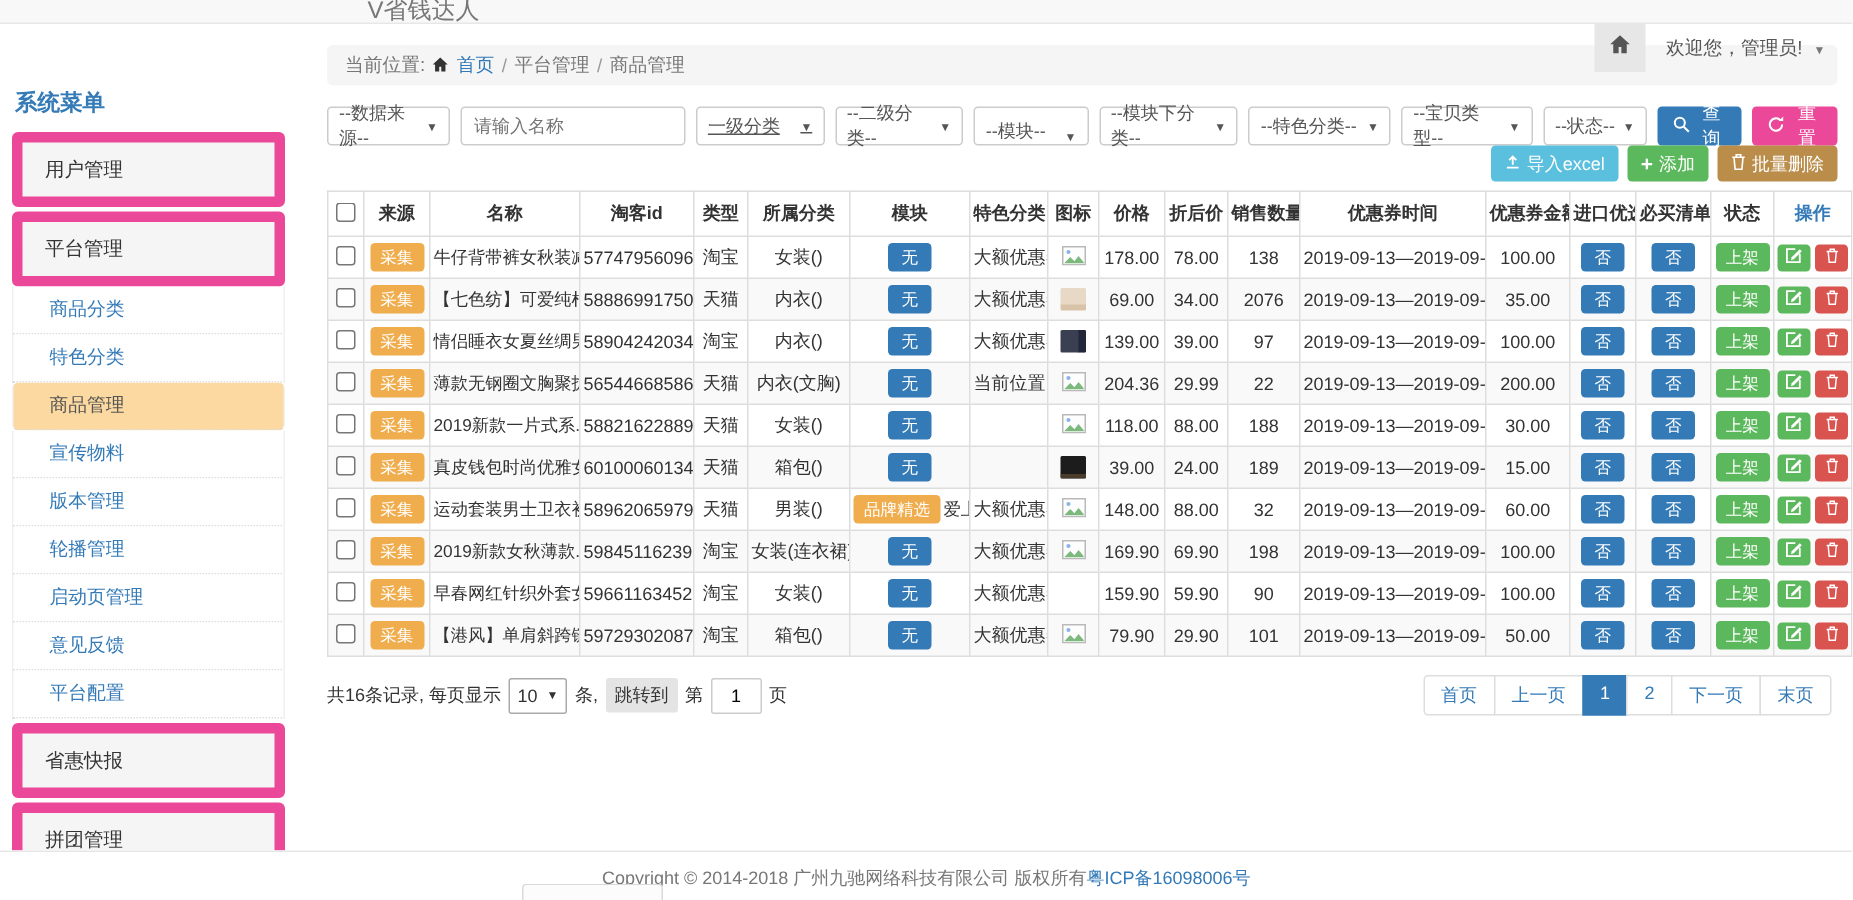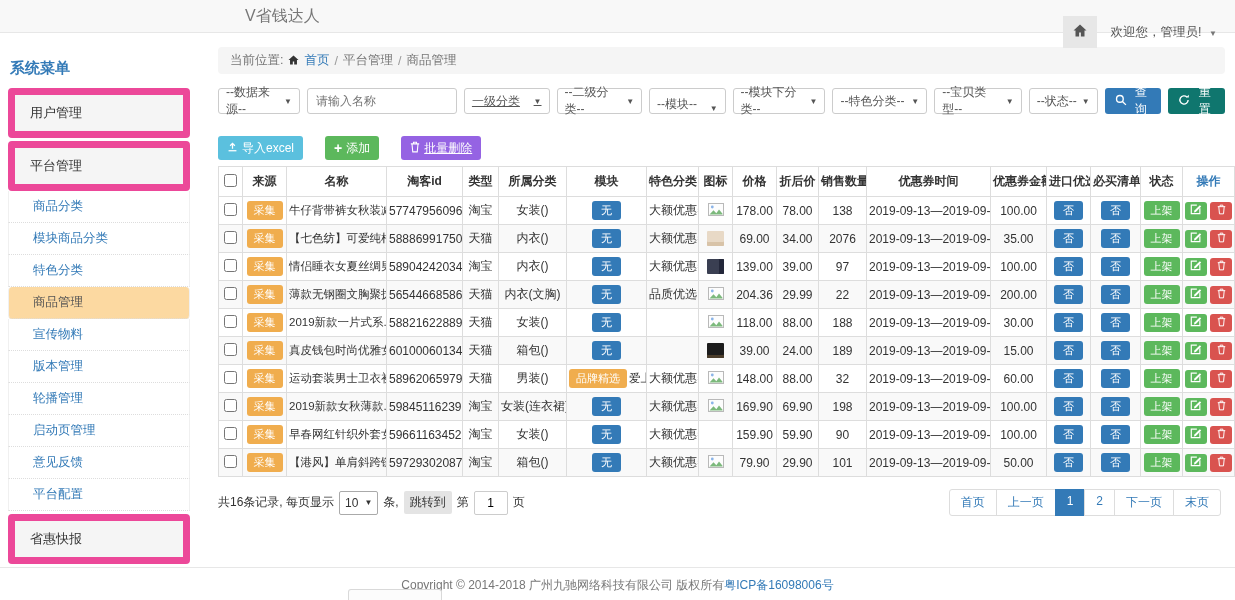--- a/index.html
+++ b/index.html
@@ -1,21 +1,21 @@
 <!DOCTYPE html>
 <html><head>
 <meta charset="utf-8">
 <style>
   * { margin:0; padding:0; box-sizing:border-box; }
   html,body { width:1235px; height:600px; overflow:hidden; background:#fff;
     font-family:"Liberation Sans","DejaVu Sans",sans-serif; color:#333; }
   body { position:relative; }
 
   
-  .topbar { height:33px; background:#f8f8f8; border-bottom:1px solid #e7e7e7;
+  .topbar { height:16px; background:#f8f8f8; border-bottom:1px solid #e7e7e7;
     display:flex; align-items:center; position:relative; }
   .brand { margin-left:245px; font-size:16px; color:#777; }
   .topbar-right { position:absolute; right:0; top:16px; height:32px; display:flex; align-items:center; }
   .home-box { width:34px; height:32px; background:#e7e7e7; display:flex; align-items:center; justify-content:center; cursor:pointer; }
   .welcome { font-size:12.5px; color:#555; padding:0 18px 0 14px; cursor:pointer; }
   .welcome .caret { font-size:8px; color:#777; margin-left:4px; }
 
   
   .sidebar { position:absolute; left:8px; top:55px; width:182px; bottom:33px; overflow:hidden; }
   .side-title { color:#337ab7; font-size:15px; font-weight:bold; margin:4px 2px 10px 2px; }
@@ -34,27 +34,27 @@
 
   .filterbar { margin-top:14px; display:flex; gap:7px; align-items:center; }
   .fselect { height:26px; border:1px solid #ccc; border-radius:3px; background:#fff; font-size:12px; color:#555;
     display:flex; align-items:center; justify-content:space-between; padding:0 7px; cursor:pointer; }
   .fselect .caret { font-size:8px; color:#555; margin-left:5px; }
   .finput { height:26px; border:1px solid #ccc; border-radius:3px; font-size:12px; color:#555; padding:0 8px;
     font-family:"Liberation Sans",sans-serif; }
   .btn { height:26px; border:none; border-radius:3px; color:#fff; font-size:12px; padding:0 10px;
     display:inline-flex; align-items:center; gap:4px; cursor:pointer; font-family:"Liberation Sans",sans-serif; }
   .btn-query { background:#337ab7; }
-  .btn-reset { background:#0f766e;justify-content:flex-end; }
-
-  .actionbar { margin-top:22px; display:flex; gap:22px; }
+  .btn-reset { background:#ec4899;justify-content:flex-end; }
+
+  .actionbar { display:flex; justify-content:flex-end; gap:6px; }
   .btn-sm { height:24px; font-size:12px; padding:0 9px; }
   .btn-import { background:#5bc0de; }
   .btn-add { background:#5cb85c; }
-  .btn-del { background:#6d28d9; opacity:.72;text-decoration:underline; }
+  .btn-del { background:#a16207; opacity:.72; }
   .plus { font-size:14px; font-weight:bold; }
 
   
   table { width:100%; border-collapse:collapse; table-layout:fixed; margin-top:6px; font-size:12px; }
   th,td { border:1px solid #ddd; text-align:center; padding:4px 2px; overflow:hidden; white-space:nowrap; }
   th { font-weight:bold; padding:6px 2px; background:#fff;margin-left:10px; }
   th.ops-h { color:#337ab7; }
   tbody tr:nth-child(even) { background:#f9f9f9; }
   td.name-cell { font-size:11.5px; }
   .badge { display:inline-block; border-radius:3px; color:#fff; font-size:11px; padding:2px 7px; }
@@ -111,21 +111,20 @@
     </div>
   </div>
 </div>
 
 <div class="sidebar">
   <div class="side-title">系统菜单</div>
   <div id="side-list">
       <div class="side-group">用户管理</div>
       <div class="side-group">平台管理</div>
       <div class="side-sub">商品分类</div>
-      <div class="side-sub">模块商品分类</div>
       <div class="side-sub">特色分类</div>
       <div class="side-sub active">商品管理</div>
       <div class="side-sub">宣传物料</div>
       <div class="side-sub">版本管理</div>
       <div class="side-sub">轮播管理</div>
       <div class="side-sub">启动页管理</div>
       <div class="side-sub">意见反馈</div>
       <div class="side-sub">平台配置</div>
       <div class="side-group">省惠快报</div>
       <div class="side-group">拼团管理</div>
@@ -358,21 +357,21 @@
             </button></td>
         </tr>
         <tr>
           <td><input type="checkbox" style=""></td>
           <td><span class="badge badge-orange">采集</span></td>
           <td class="name-cell">薄款无钢圈文胸聚拢性...</td>
           <td>565446685867</td>
           <td>天猫</td>
           <td>内衣(文胸)</td>
           <td><span class="badge badge-blue">无</span></td>
-          <td>品质优选</td>
+          <td>当前位置</td>
           <td><span><svg width="16" height="13" viewBox="0 0 16 13">
                 <rect x="0.5" y="0.5" width="15" height="12" fill="#fdfdfd" stroke="#b9b9b9"></rect>
                 <circle cx="4.3" cy="4" r="1.4" fill="#8ab4e8"></circle>
                 <path d="M1.5 11.5l4-4.2 2.8 2.9 2.7-3.6 3.5 4.2v.7z" fill="#7cb97c"></path>
               </svg></span></td>
           <td>204.36</td>
           <td>29.99</td>
           <td>22</td>
           <td>2019-09-13—2019-09-17</td>
           <td>200.00</td>

